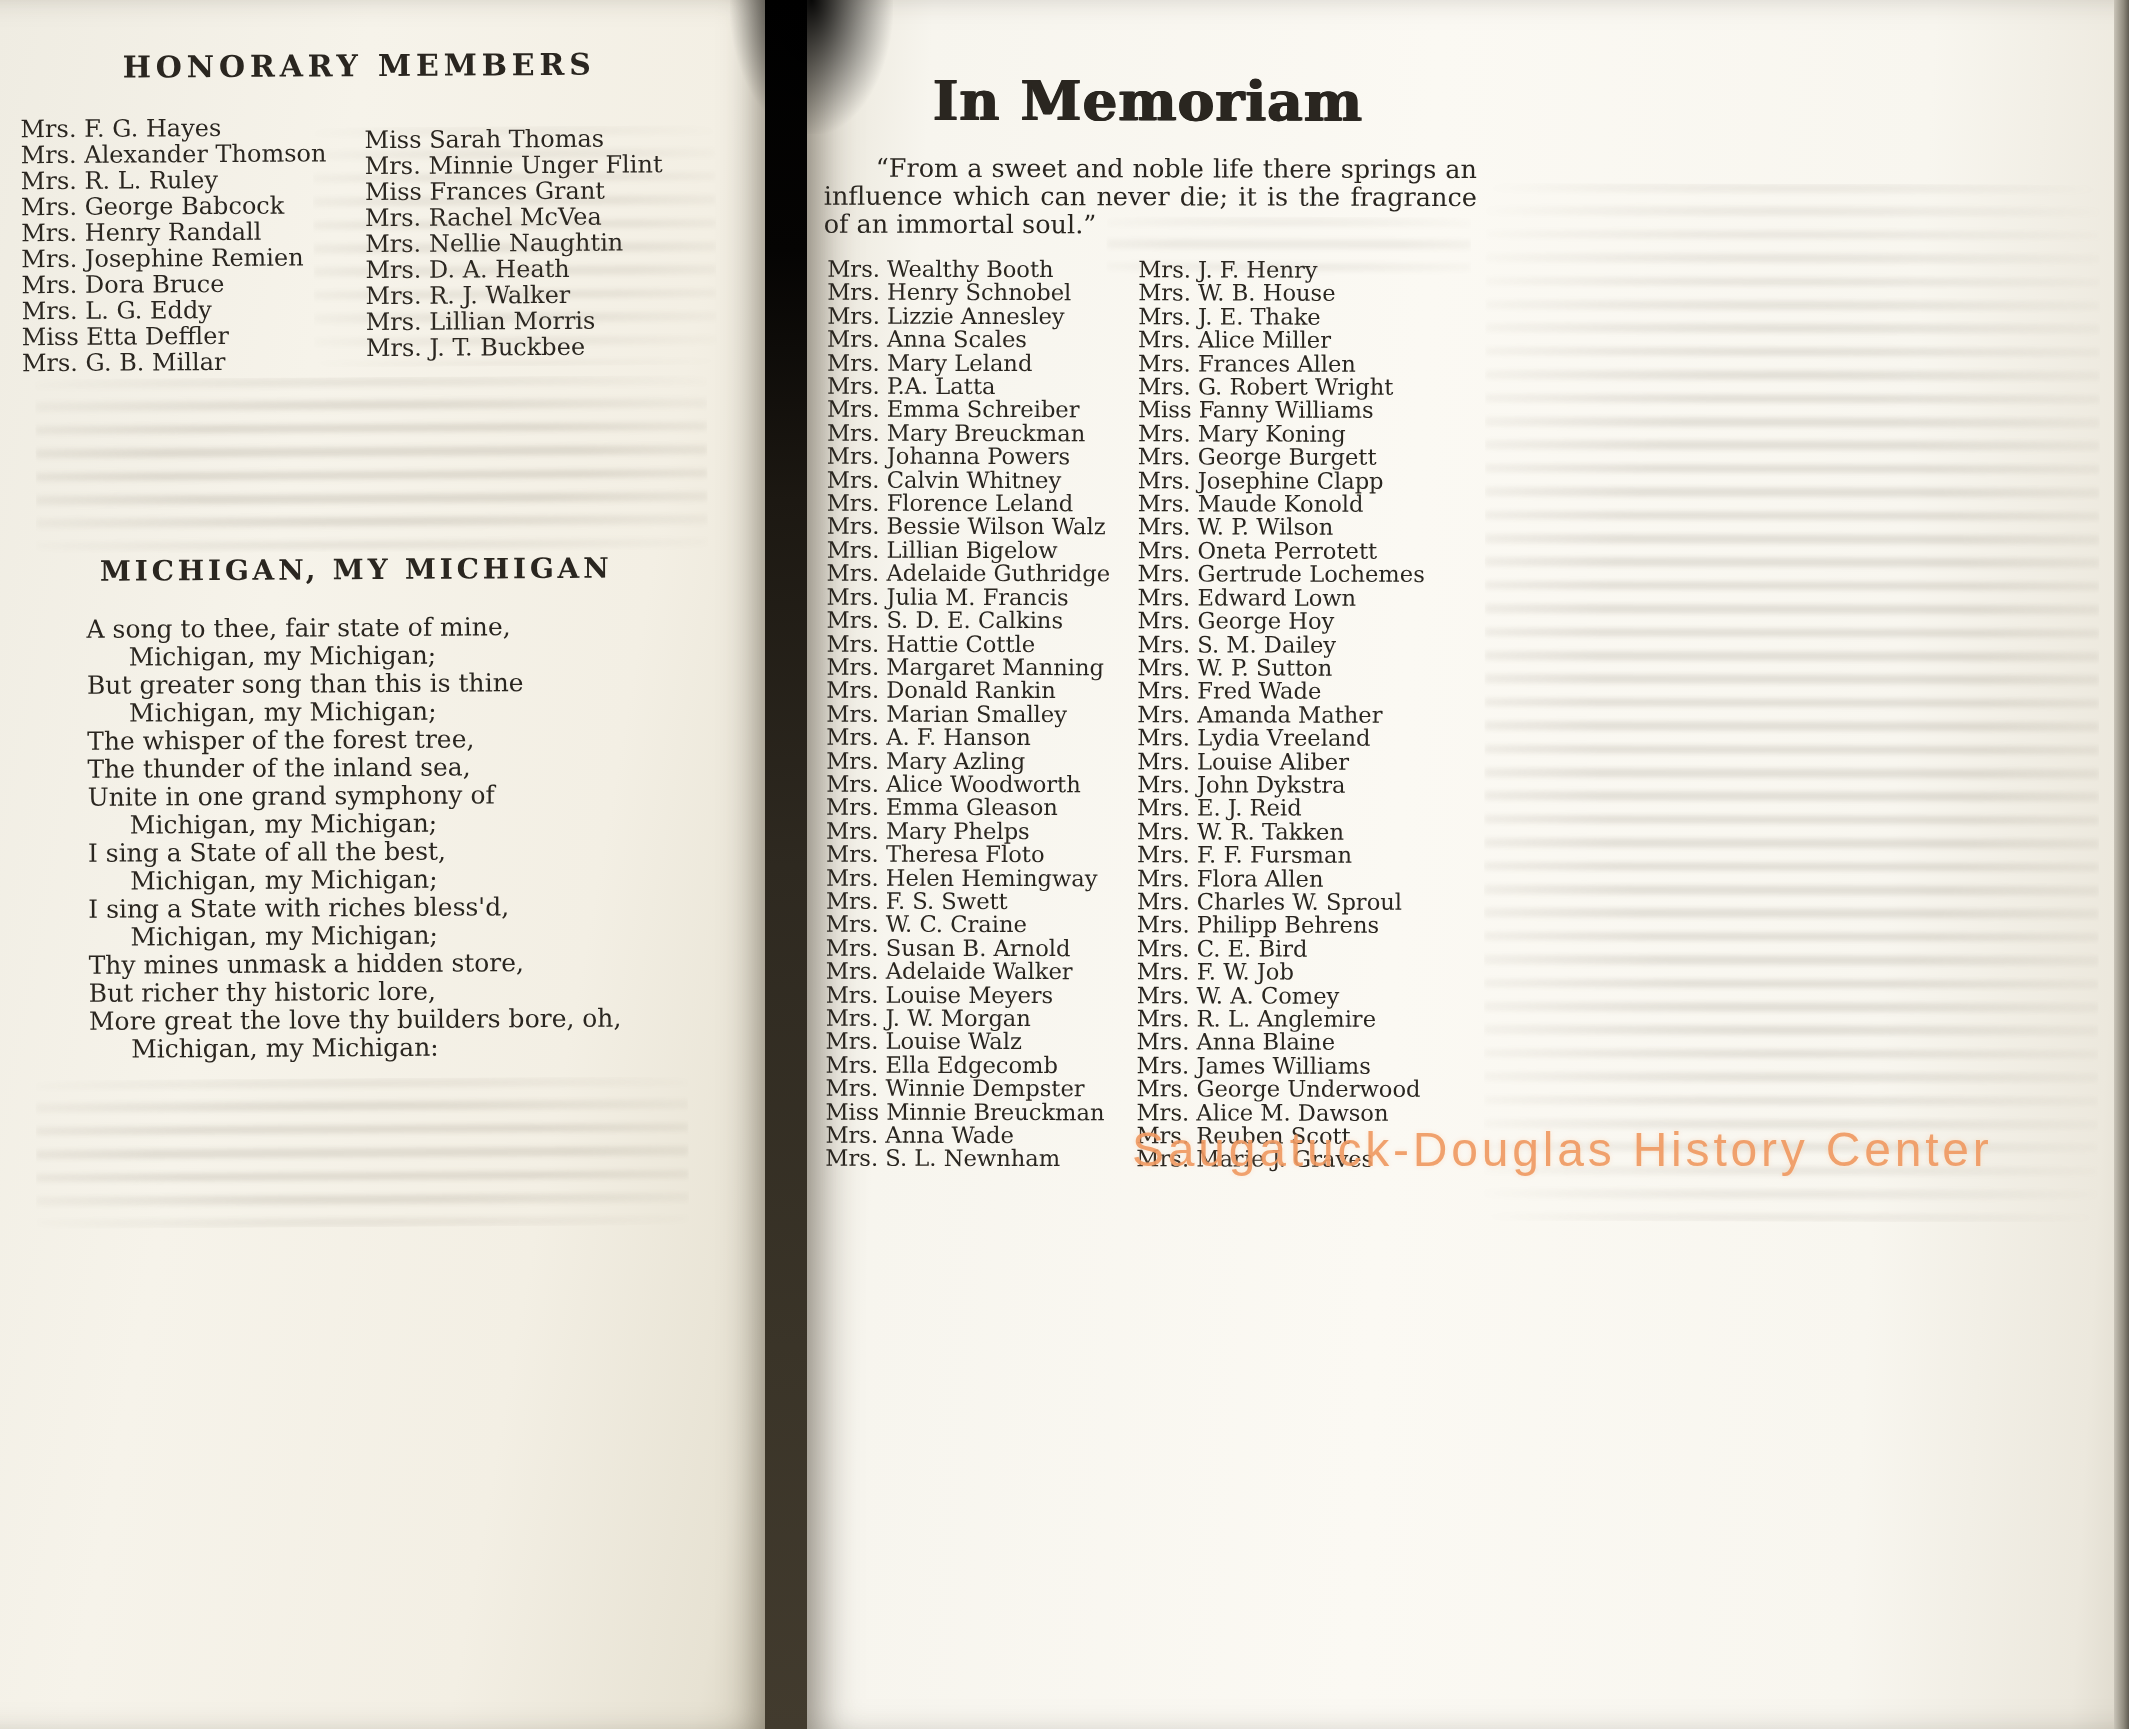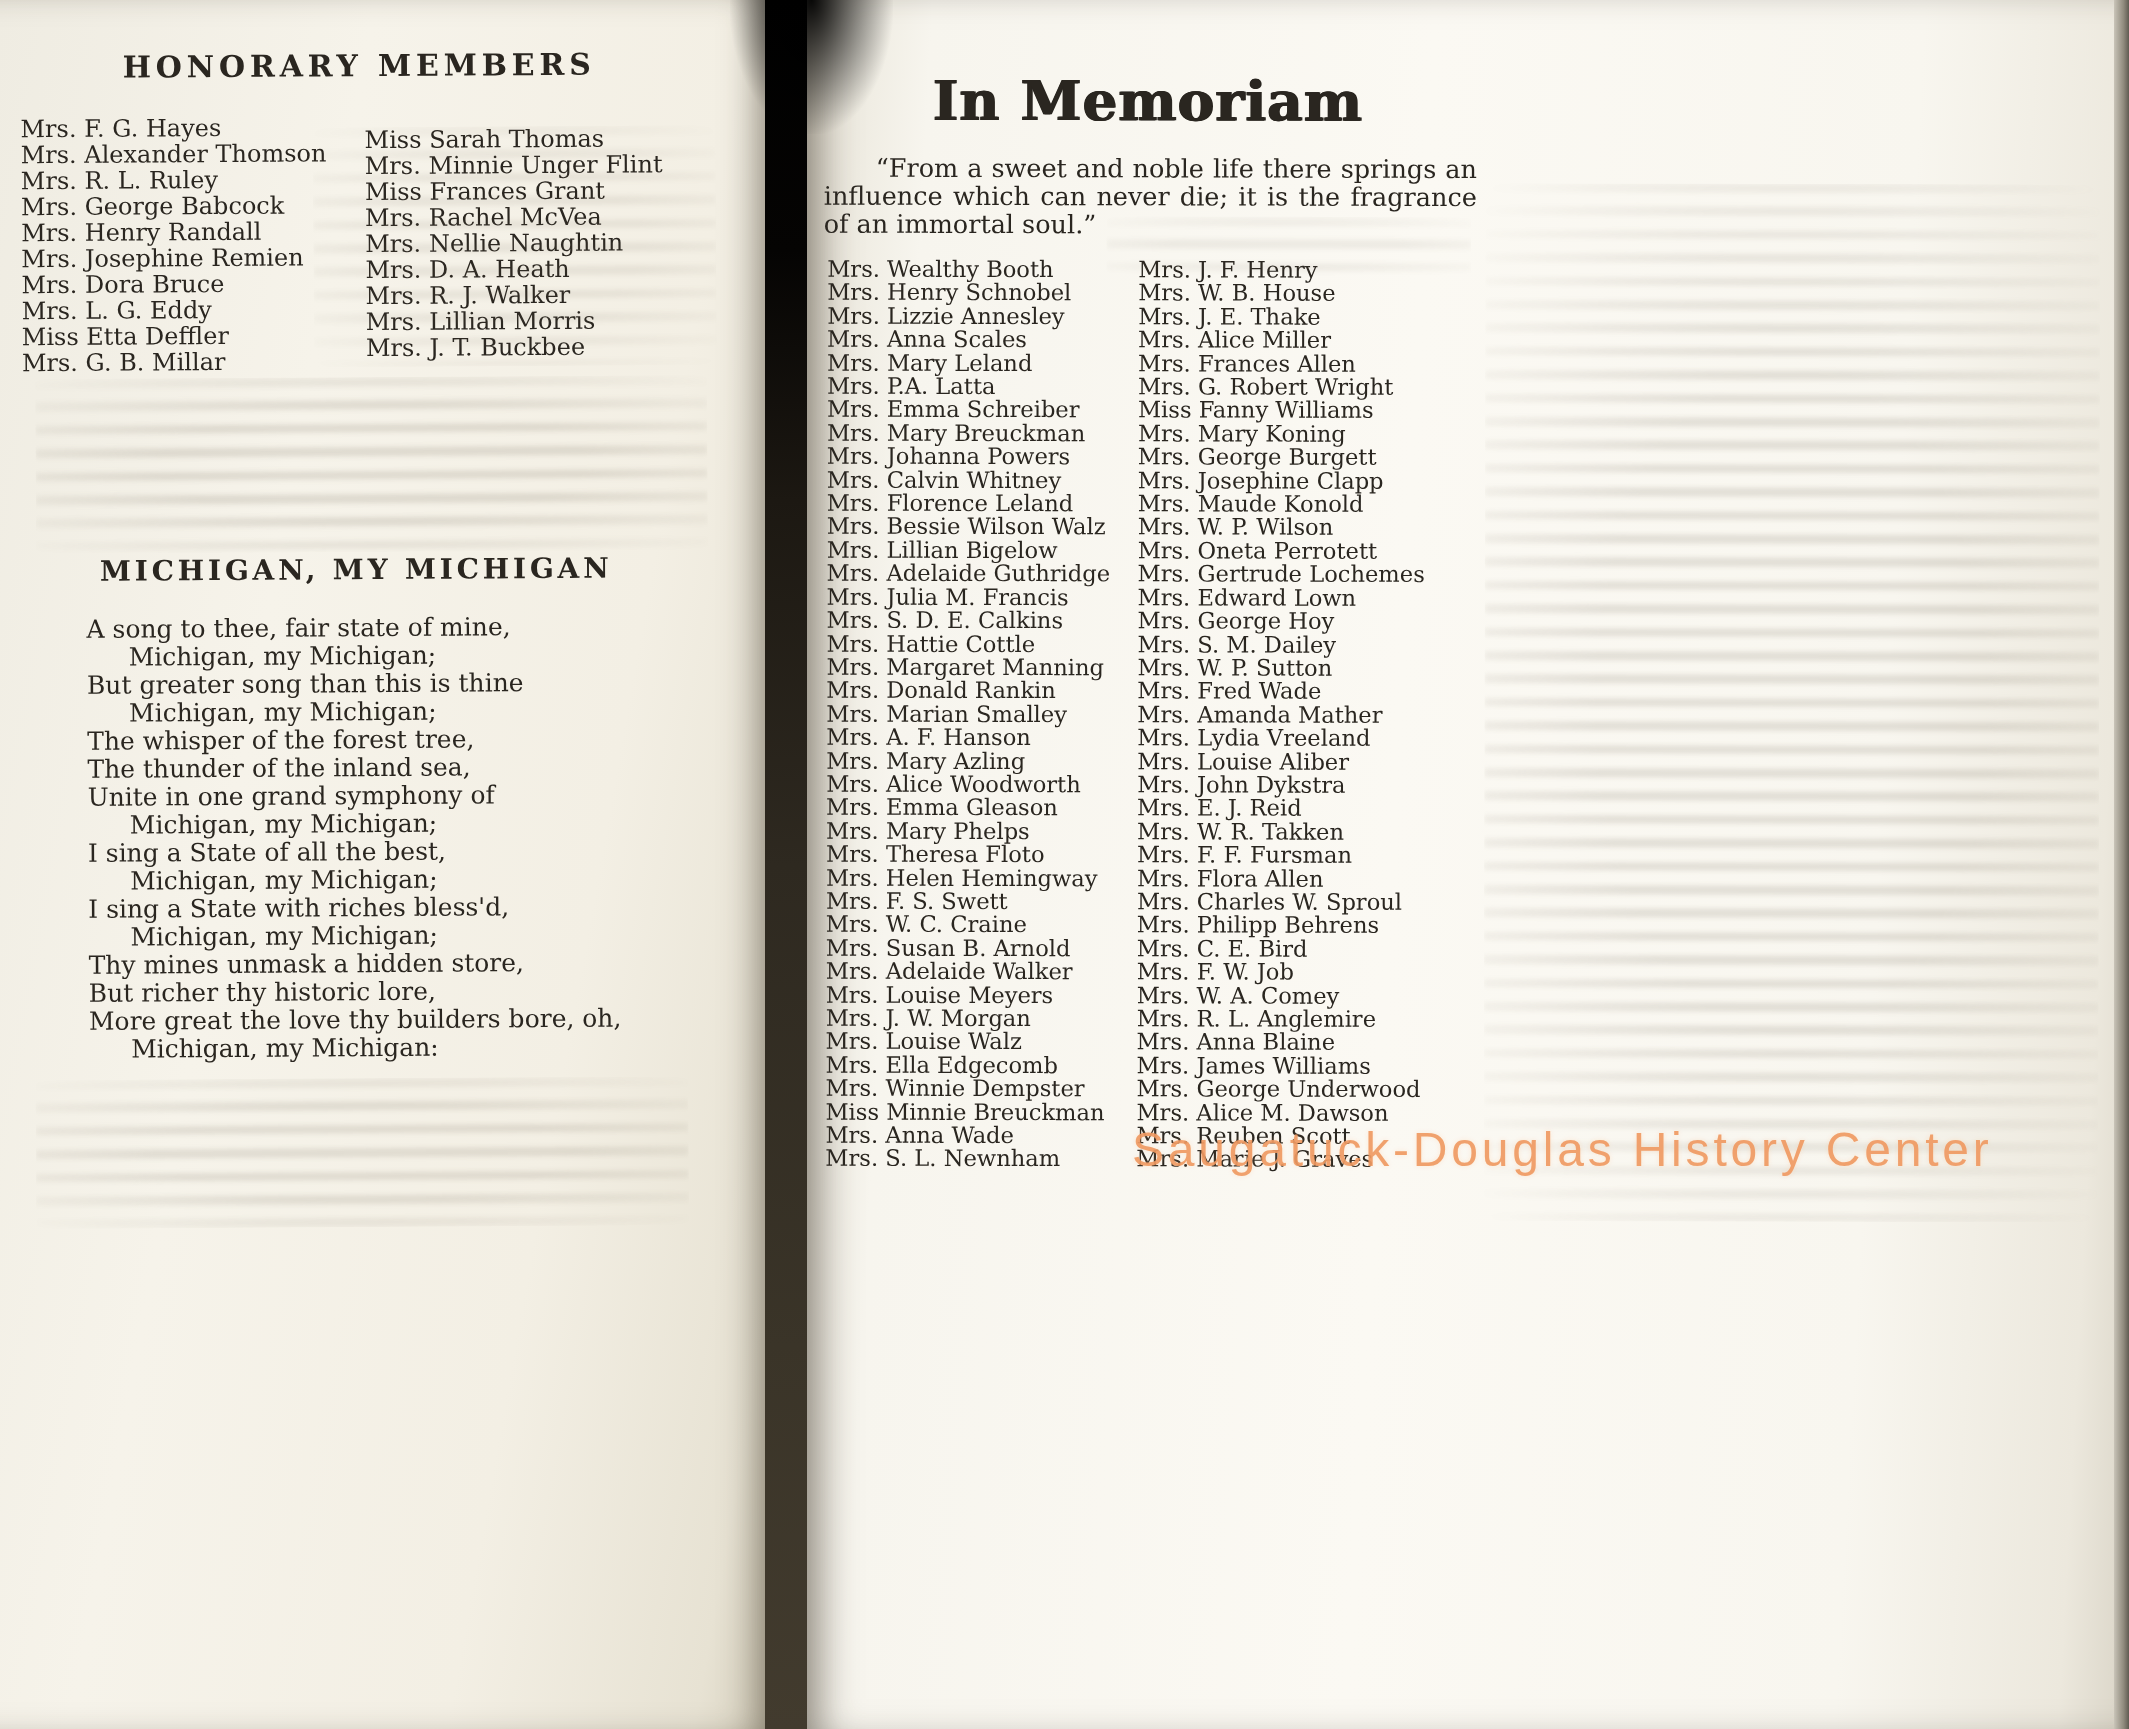--- a/index.html
+++ b/index.html
@@ -12,20 +12,21 @@
   .page { position:absolute; top:0; height:1729px; }
   .page-left {
     left:0; width:769px;
     background:linear-gradient(100deg,#efece2 0%,#f6f3ea 35%,#f3efe4 70%,#e7e2d3 93%,#d8d2c0 100%);
     box-shadow:inset -27px 0 37px -17.3px rgba(55,45,30,.55);
   }
   .page-right {
     left:807px; width:1307px;
     background:linear-gradient(93deg,#e8e4d8 0%,#f7f5ee 9%,#fbf9f3 45%,#f8f6ef 80%,#ece8dd 96%,#ddd8cb 100%);
     box-shadow:inset 29px 0 40px -19px rgba(50,40,28,.55);
+    padding-left:13px;
   }
   .gutter {
     position:absolute; left:765px; top:0; width:42px; height:1729px;
     background:linear-gradient(to bottom,#000000 0px,#050403 250px,#1c1812 500px,#2e2920 865px,#3a3428 1345px,#423b2e 1729px);
   }
   .top-wedge {
     position:absolute; left:730px; top:0; width:163px; height:134px;
     background:radial-gradient(ellipse at 50% 0%, rgba(0,0,0,.95), rgba(0,0,0,0) 72%);
   }
   .photo-edge {

